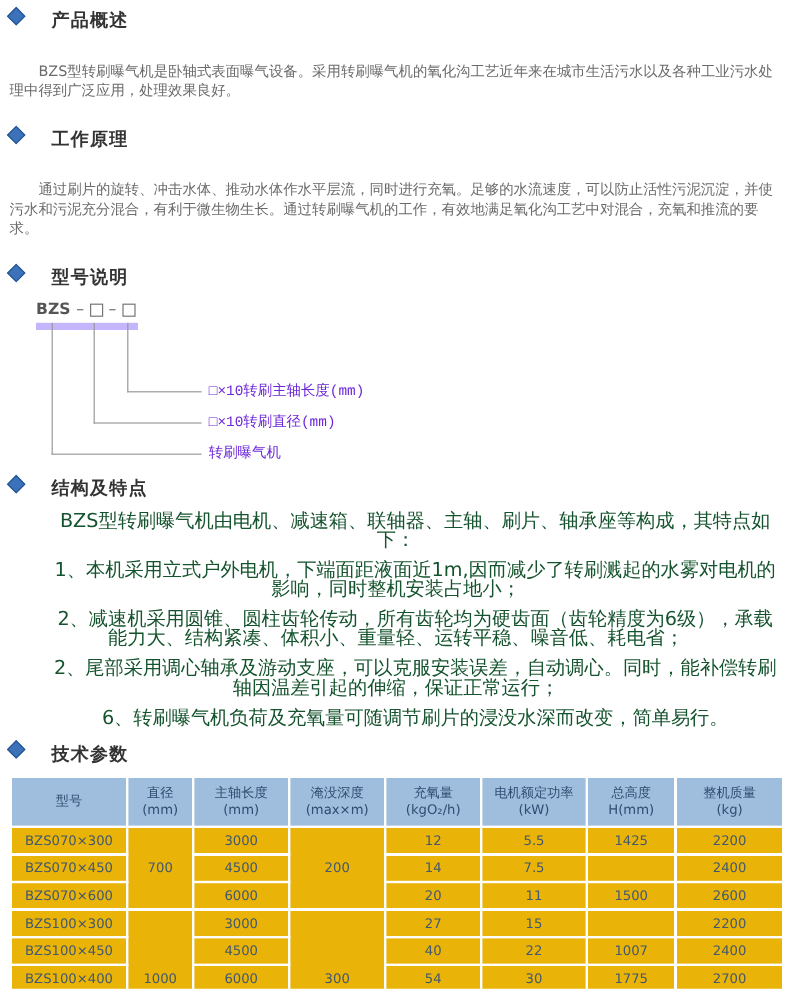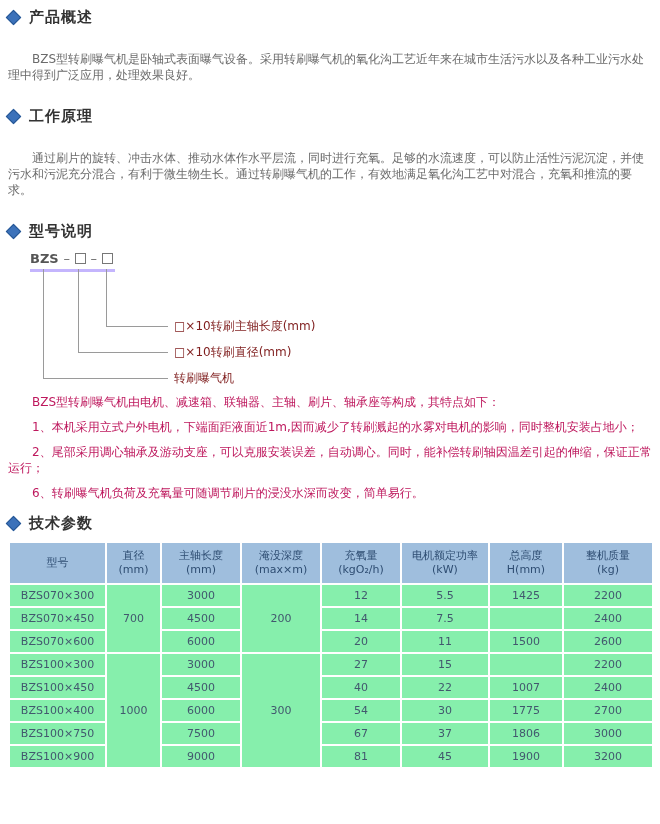--- a/index.html
+++ b/index.html
@@ -4,56 +4,56 @@
 <style>
   html,body{margin:0;padding:0;background:#ffffff;}
   body{
     width:660px;height:824px;overflow:hidden;
     font-family:"DejaVu Sans","Liberation Sans",sans-serif;
     color:#6b6b6b;
   }
   .page{padding:4px 8px 0 8px;}
 
   
-  .section-heading{display:flex;align-items:center;gap:10px;margin:13px 0 8px 0;}
+  .section-heading{display:flex;gap:24px;margin:13px 0 8px 0;}
   .section-heading.first{margin-top:4px;}
   .diamond{width:9px;height:9px;background:#3c72ba;border:1px solid #255694;transform:rotate(45deg);flex:0 0 auto;}
   .heading-text{font-size:15px;font-weight:bold;color:#333333;letter-spacing:1px;}
 
   
   .body-text{font-size:12px;line-height:16px;color:#6b6b6b;text-indent:2em;margin:24px 0;}
-  .feature-item{font-size:12px;line-height:16px;color:#be185d;text-indent:2em;margin:9px 0;}
+  .feature-item{font-size:16px;line-height:16px;color:#14532d;text-indent:2em;margin:9px 0;text-align:center;}
 
   
   .model-diagram{position:relative;height:136px;margin:4px 0 2px 0;}
   .formula{position:absolute;left:22px;top:2px;display:flex;align-items:center;
-           border-bottom:3px solid #c4b5fd;padding:0 2px 3px 0;color:#555;
+           border-bottom:6px solid #c4b5fd;padding:0 2px 3px 0;color:#555;
            font-size:13px;font-weight:600;}
   .formula .gap{width:4px;}
   .formula .dash{width:8px;text-align:center;font-weight:400;color:#666;}
   .model-box{display:inline-block;width:11px;height:11px;border:1px solid #777;background:#fff;box-sizing:border-box;}
   .vline,.hline{position:absolute;background:#9a9a9a;}
   .vline{width:1px;}
   .hline{height:1px;}
   .v1{left:35px;top:20px;height:110px;}
   .v2{left:70px;top:20px;height:84px;}
   .v3{left:98px;top:20px;height:58px;}
   .h-top{left:98px;top:77px;width:62px;}
   .h-mid{left:70px;top:103px;width:90px;}
   .h-bot{left:35px;top:129px;width:125px;}
-  .diagram-label{position:absolute;left:166px;font-size:12px;color:#7f1d1d;line-height:14px;}
+  .diagram-label{position:absolute;left:166px;font-size:12px;color:#6d28d9;line-height:14px;font-family:Liberation Mono, monospace;}
   .lbl-shaft{top:70px;}
   .lbl-diameter{top:96px;}
   .lbl-name{top:122px;}
 
   
   .spec-table{width:644px;border-collapse:collapse;table-layout:fixed;margin-top:4px;border-top:2px solid #7b9fc6;}
   .spec-table th,.spec-table td{border:2px solid #ffffff;text-align:center;vertical-align:middle;overflow:hidden;}
   .spec-table th{background:#9fbedd;color:#2e4d72;font-weight:normal;font-size:11px;line-height:14px;height:36px;padding:2px 0;}
-  .spec-table td{background:#86efac;color:#42586e;font-size:11px;line-height:15px;height:15px;padding:3px 0;}
+  .spec-table td{background:#eab308;color:#42586e;font-size:11px;line-height:15px;height:15px;padding:3px 0;}
   .hdr-label,.hdr-unit{display:block;}
 </style>
 </head>
 <body>
 
 <div class="page">
 
   <div class="section-heading first">
     <span class="diamond"></span>
     <span class="heading-text">产品概述</span>
@@ -86,22 +86,27 @@
     <div class="vline v2"></div>
     <div class="vline v3"></div>
     <div class="hline h-top"></div>
     <div class="hline h-mid"></div>
     <div class="hline h-bot"></div>
     <div class="diagram-label lbl-shaft">□×10转刷主轴长度(mm)</div>
     <div class="diagram-label lbl-diameter">□×10转刷直径(mm)</div>
     <div class="diagram-label lbl-name">转刷曝气机</div>
   </div>
 
+  <div class="section-heading">
+    <span class="diamond"></span>
+    <span class="heading-text">结构及特点</span>
+  </div>
   <p class="feature-item">BZS型转刷曝气机由电机、减速箱、联轴器、主轴、刷片、轴承座等构成，其特点如下：</p>
   <p class="feature-item">1、本机采用立式户外电机，下端面距液面近1m,因而减少了转刷溅起的水雾对电机的影响，同时整机安装占地小；</p>
+  <p class="feature-item">2、减速机采用圆锥、圆柱齿轮传动，所有齿轮均为硬齿面（齿轮精度为6级），承载能力大、结构紧凑、体积小、重量轻、运转平稳、噪音低、耗电省；</p>
   <p class="feature-item">2、尾部采用调心轴承及游动支座，可以克服安装误差，自动调心。同时，能补偿转刷轴因温差引起的伸缩，保证正常运行；</p>
   <p class="feature-item">6、转刷曝气机负荷及充氧量可随调节刷片的浸没水深而改变，简单易行。</p>
 
   <div class="section-heading">
     <span class="diamond"></span>
     <span class="heading-text">技术参数</span>
   </div>
 
   <table class="spec-table">
     <colgroup>

